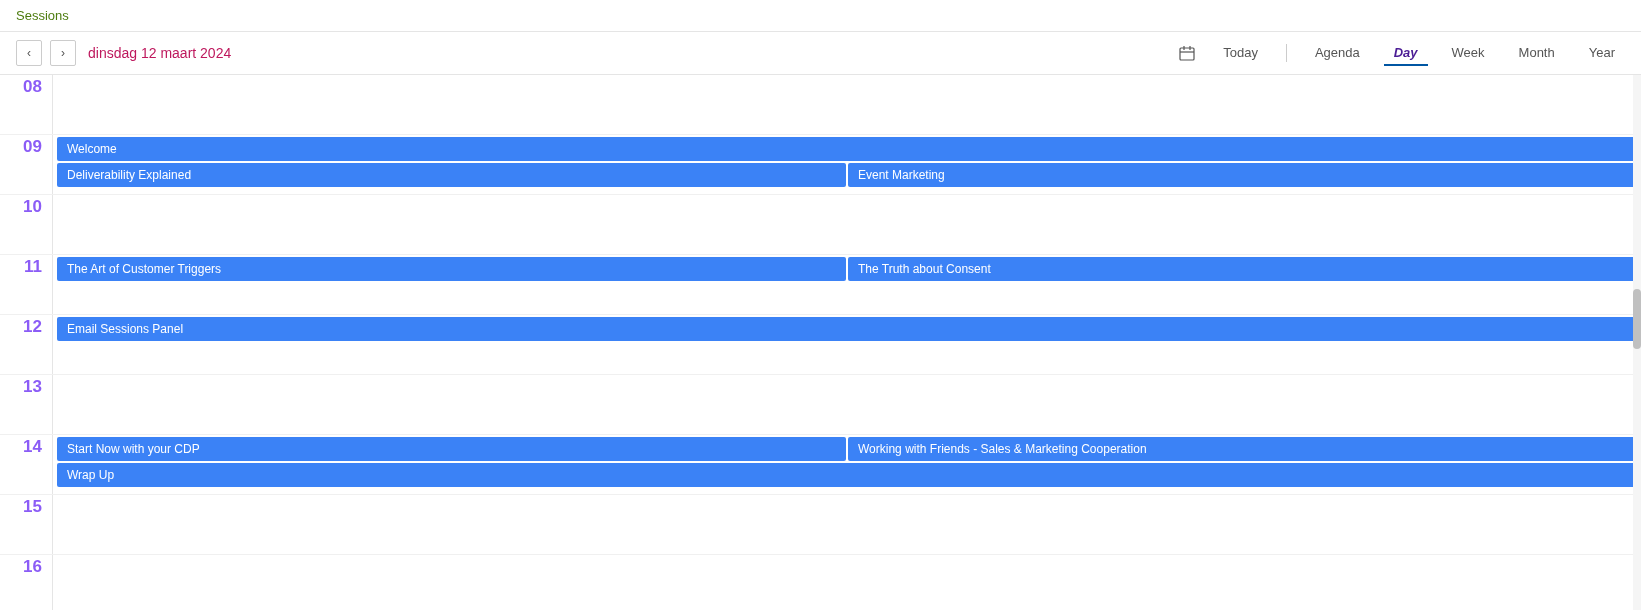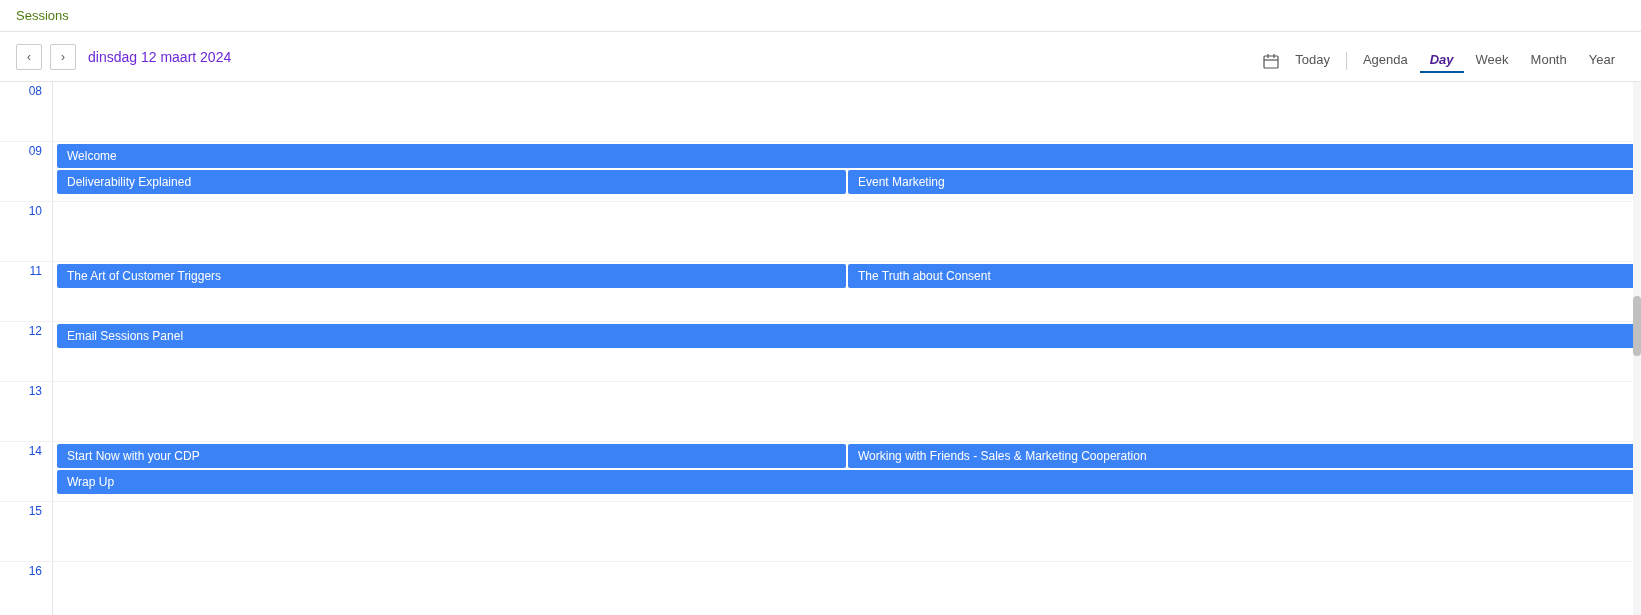--- a/index.html
+++ b/index.html
@@ -40,29 +40,28 @@
       display: flex;
       align-items: center;
       justify-content: center;
       font-size: 12px;
       color: #555;
       border-radius: 2px;
     }
 
     .date-label {
       font-size: 14px;
-      color: #6d28d9;
+      color: #be185d;
       margin-left: 4px;
     }
 
     .toolbar-right {
       display: flex;
       align-items: center;
-      gap: 2px;
-      margin-top: 8px;
+      gap: 14px;
     }
 
     .calendar-icon-wrap {
       display: flex;
       align-items: center;
       margin-right: 4px;
     }
 
     .view-btn {
       background: none;
@@ -100,23 +99,24 @@
       border-bottom: 1px solid #f0f0f0;
       position: relative;
     }
 
     .time-label {
       width: 52px;
       min-width: 52px;
       text-align: right;
       padding-right: 10px;
       padding-top: 2px;
-      font-size: 12px;
-      color: #1d4ed8;
+      font-size: 17px;
+      color: #8b5cf6;
       flex-shrink: 0;
+      font-weight: bold;
     }
 
     .time-content {
       flex: 1;
       padding: 2px 4px;
       position: relative;
       border-left: 1px solid #e5e5e5;
     }
 
     .event-row {

